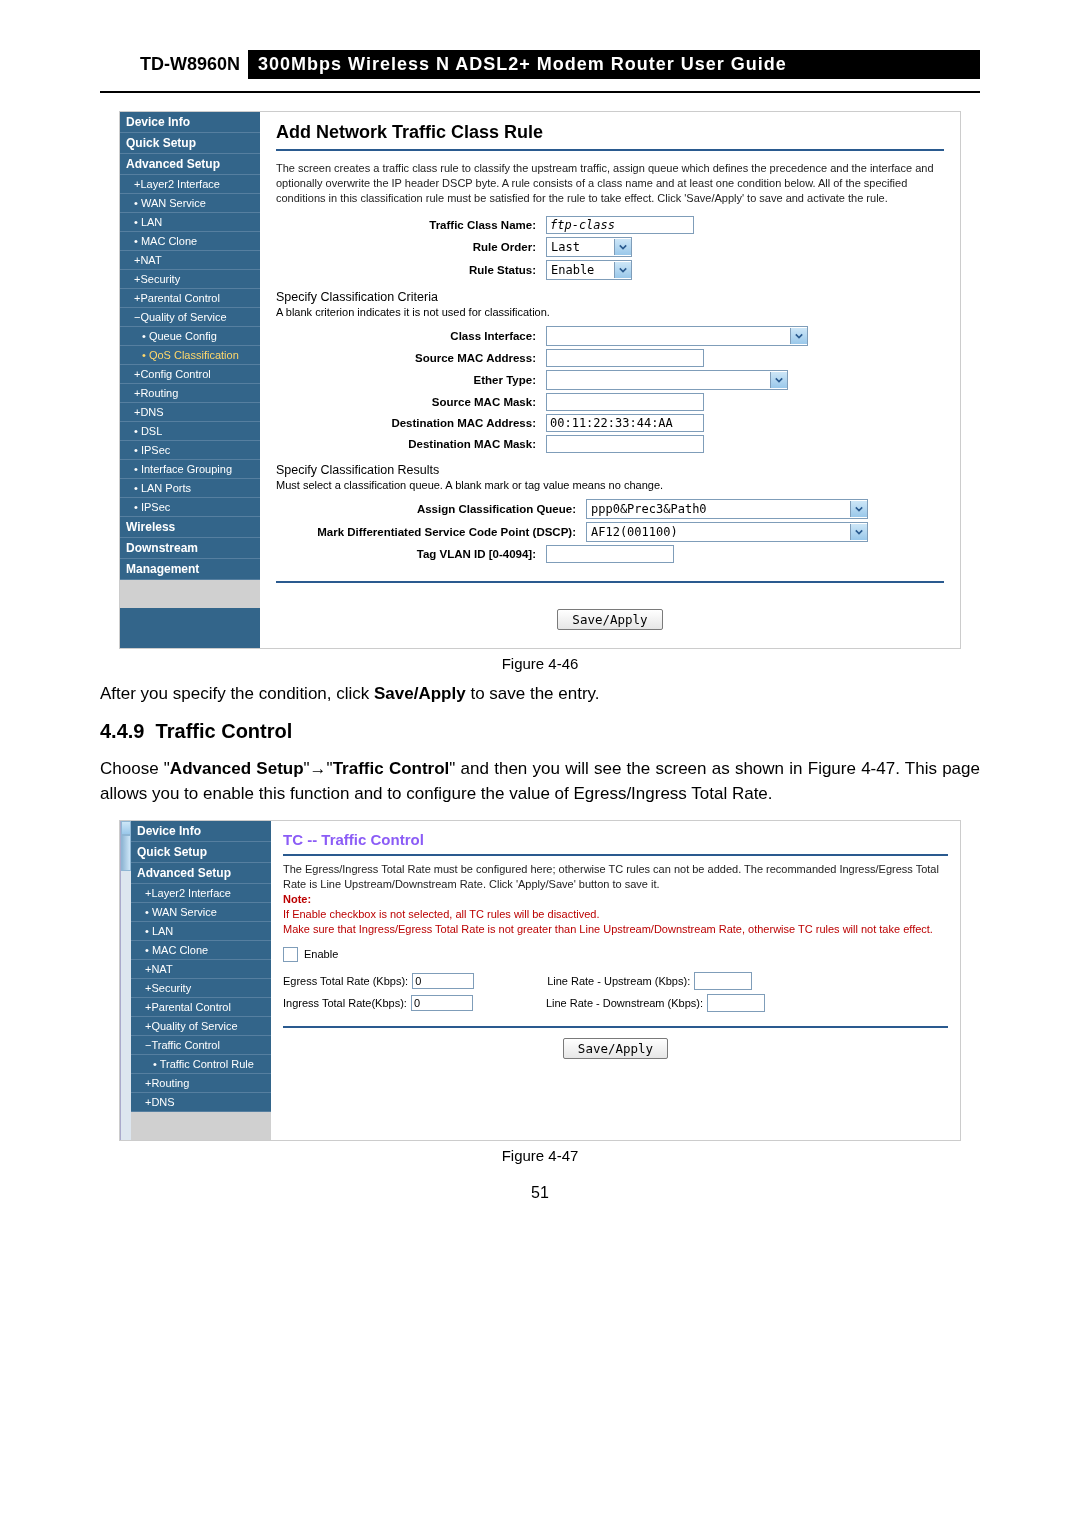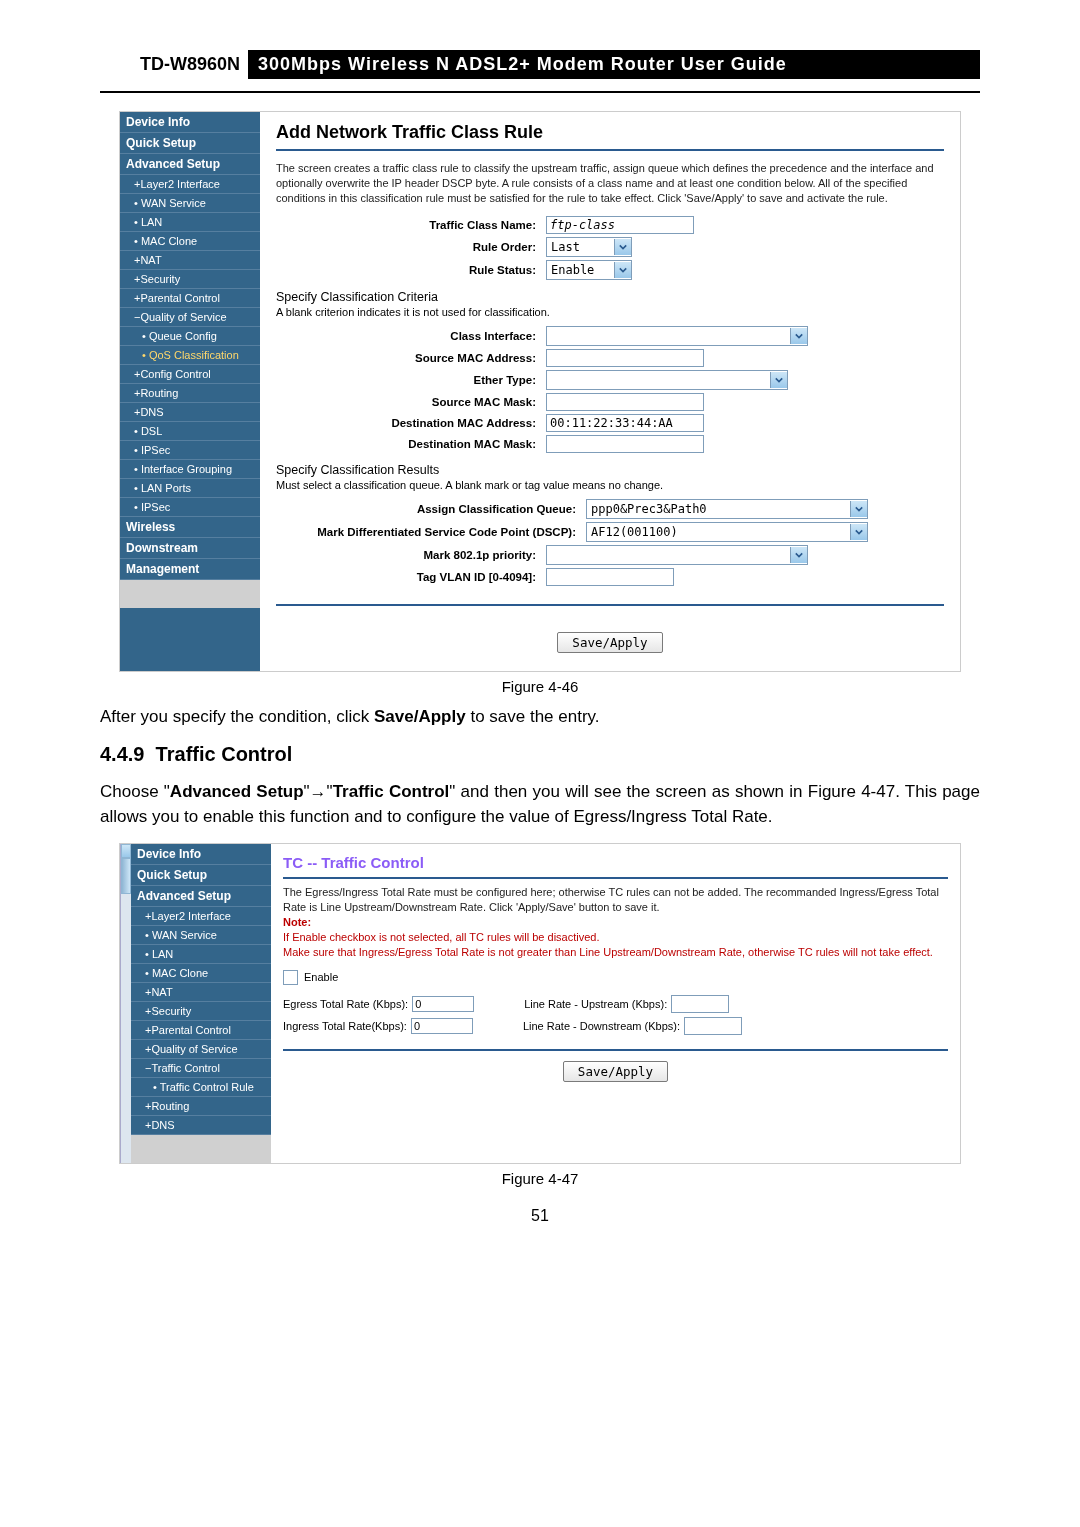--- a/index.html
+++ b/index.html
@@ -159,21 +159,21 @@
   .sb-thumb {
     height: 34px;
     background: linear-gradient(90deg,#8fb6d4,#cde6f7);
     border:1px solid #8fb6d4;
   }
   .check {
     width:13px;height:13px;border:1px solid #7f9db9;margin-right:6px;display:inline-block;background:#fff;
   }
   .content.narrow { padding: 10px 12px 14px 12px; }
   .hr.short { margin-bottom:6px; }
-  .form2 { display:flex; gap:50px; margin:4px 0; }
+  .form2 { display:flex; gap:73px; margin:4px 0; }
   .form2 .pair { display:flex; align-items:center; gap:4px; font-size:11px;}
   .form2 input { width:56px; font-size:11px; padding:1px 2px; border:1px solid #7f9db9;}
   .form2 .empty { width:56px; height:16px; border:1px solid #7f9db9; background:#fff;}
 </style>
 </head>
 <body>
 
 <div class="page">
 
   <div class="header-bar">
@@ -302,30 +302,20 @@
         <div class="sel" style="width:280px">
             <span class="txt" style="flex:1">AF12(001100)</span>
             <span class="dd-arrow">
               <svg viewBox="0 0 10 10">
                 <path d="M1 3 L5 7 L9 3" fill="none" stroke="#2a5a8f" stroke-width="2"></path>
               </svg>
             </span>
           </div>
       </div>
       <div class="form-row">
-        <div class="lbl" style="width:260px">Mark 802.1p priority:</div>
-        <div class="sel" style="width:260px;justify-content:flex-end">
-            <span class="dd-arrow">
-              <svg viewBox="0 0 10 10">
-                <path d="M1 3 L5 7 L9 3" fill="none" stroke="#2a5a8f" stroke-width="2"></path>
-              </svg>
-            </span>
-          </div>
-      </div>
-      <div class="form-row">
         <div class="lbl" style="width:260px">Tag VLAN ID [0-4094]:</div>
         <input type="text" style="width: 120px;">
       </div>
 
       <div class="hr" style="margin-top:18px"></div>
       <div class="btn-row"><span class="btn">Save/Apply</span></div>
     </div>
   </div>
   <div class="caption">Figure 4-46</div>
 

